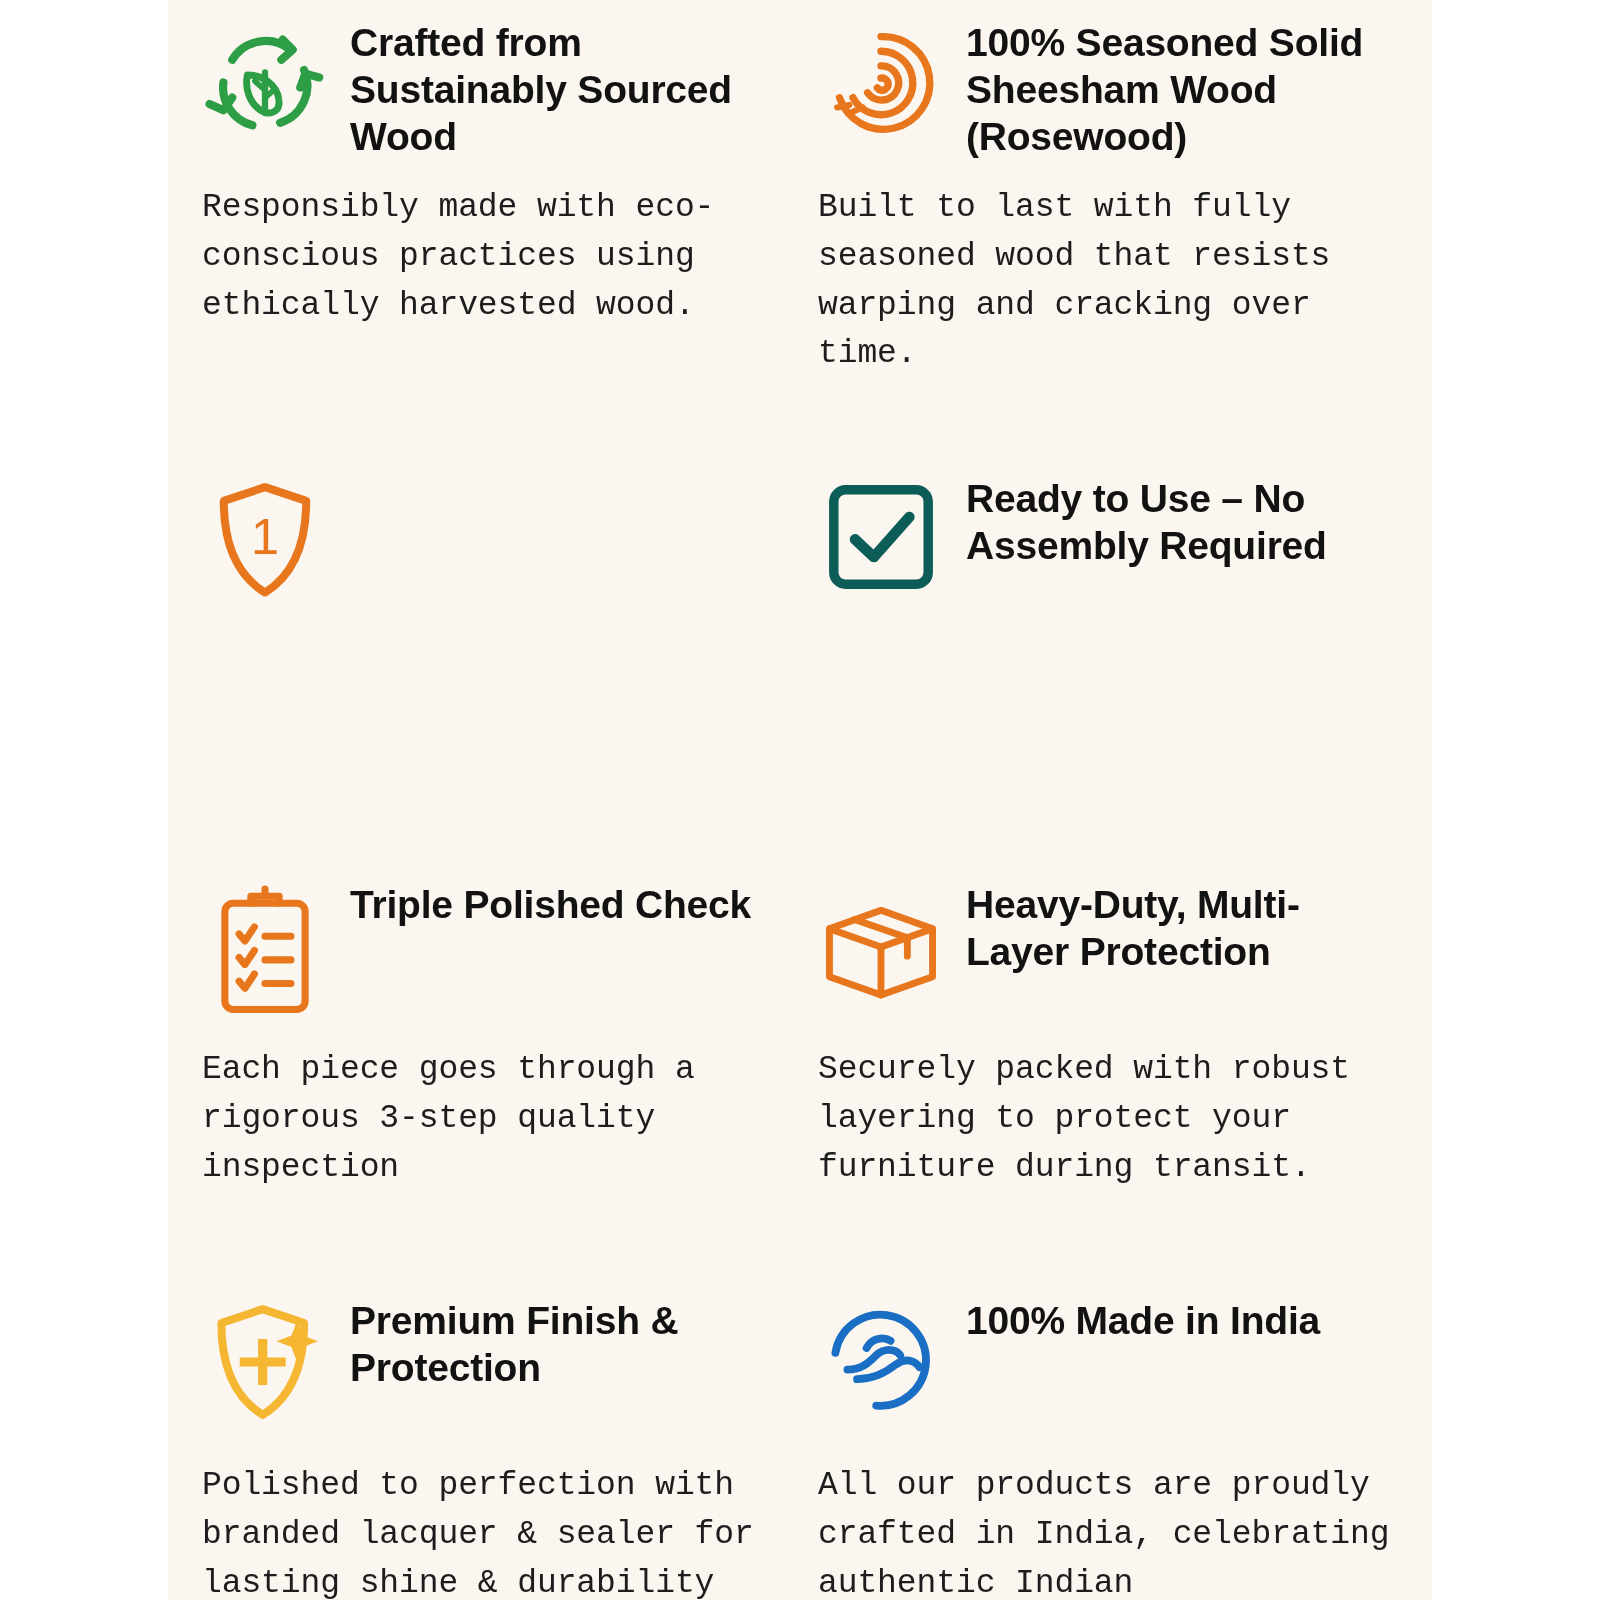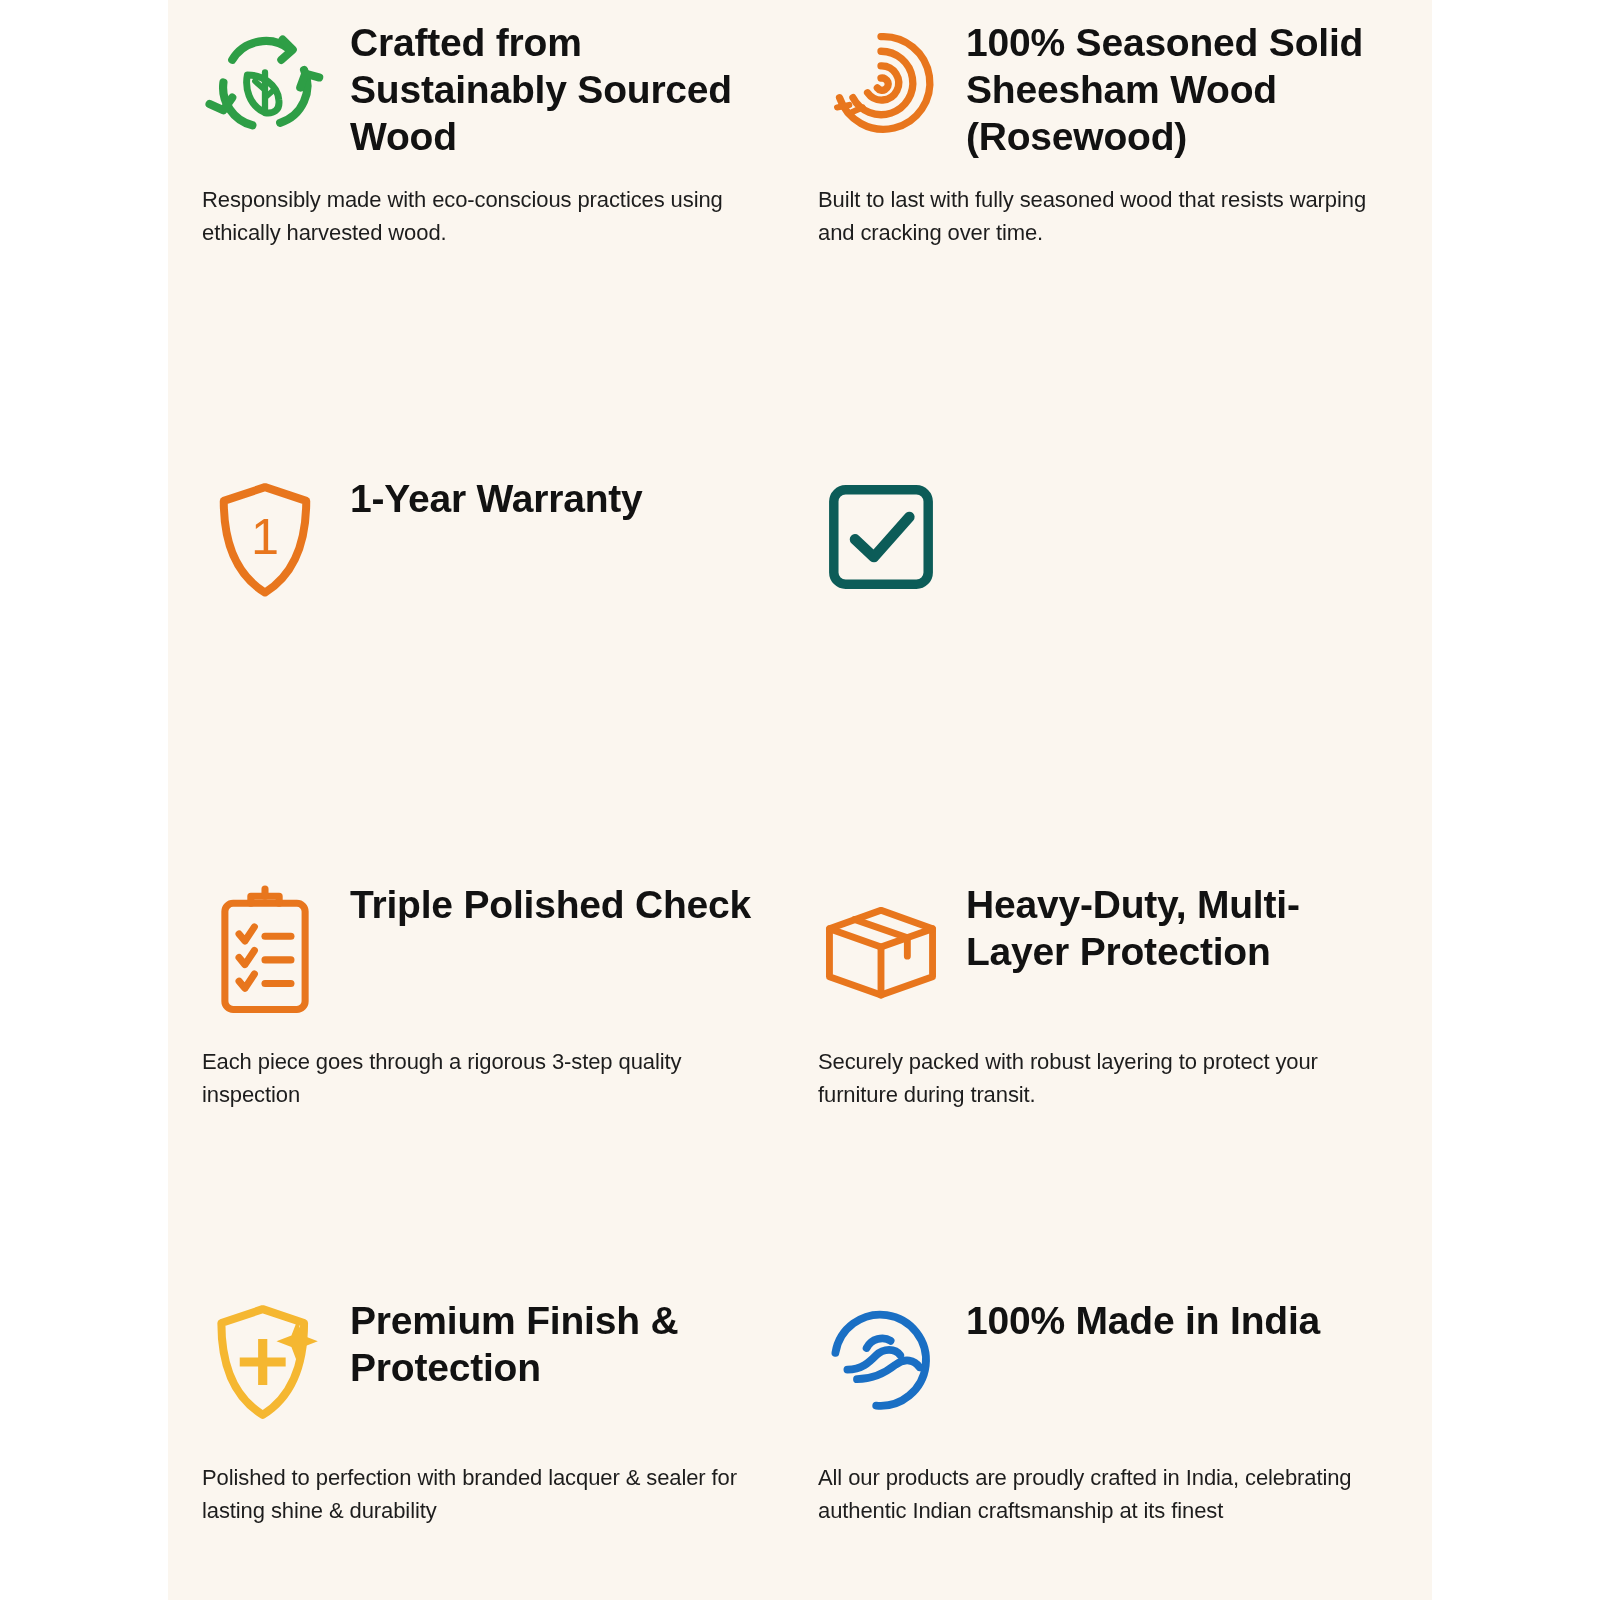--- a/index.html
+++ b/index.html
@@ -54,25 +54,26 @@
   }
   .title {
     font-size: 39px;
     line-height: 1.2;
     font-weight: bold;
     color: #121212;
     letter-spacing: -0.2px;
     padding-top: 2px;
   }
   .desc {
-    font-size: 22px;
+    font-size: 33px;
     line-height: 1.48;
     color: #1d1d1d;
     margin-top: 16px;
     letter-spacing: -0.1px;
+    font-family: Liberation Mono, monospace;
   }
   
   .row-a .feature { min-height: 420px; }
   .row-b .feature { min-height: 370px; }
   .row-c .feature { min-height: 380px; }
   .row-d .feature { min-height: 330px; }
   .icon-svg { display: block; }
 </style>
 </head>
 <body>
@@ -128,34 +129,34 @@
 
     <div class="cell row-b">
       <div class="feature">
         <div class="head">
           <div class="icon-wrap">
             <svg class="icon-svg" width="118" height="126" viewBox="0 0 100 110" fill="none">
               <path d="M50 8 L86 20 C86 56 76 84 50 100 C24 84 14 56 14 20 Z" stroke="#e8761d" stroke-width="7" stroke-linejoin="round" fill="none"></path>
               <text x="50" y="66" text-anchor="middle" font-family="Liberation Sans, sans-serif" font-size="44" fill="#e8761d">1</text>
             </svg>
           </div>
-          <div class="title">1-Year Warranty</div>
         </div>
       </div>
     </div>
 
     <div class="cell row-b">
       <div class="feature">
         <div class="head">
           <div class="icon-wrap">
             <svg class="icon-svg" width="118" height="118" viewBox="0 0 100 100" fill="none">
               <rect x="10" y="10" width="80" height="80" rx="10" stroke="#0c5c58" stroke-width="8" fill="none"></rect>
               <path d="M28 52 L44 67 L74 33" stroke="#0c5c58" stroke-width="9" stroke-linecap="round" stroke-linejoin="round" fill="none"></path>
             </svg>
           </div>
+          <div class="title">Ready to Use – No Assembly Required</div>
         </div>
       </div>
     </div>
 
     <div class="cell row-c">
       <div class="feature">
         <div class="head">
           <div class="icon-wrap">
             <svg class="icon-svg" width="118" height="140" viewBox="0 0 100 118" fill="none">
               <g stroke="#e8761d" stroke-width="6" fill="none" stroke-linecap="round" stroke-linejoin="round">

